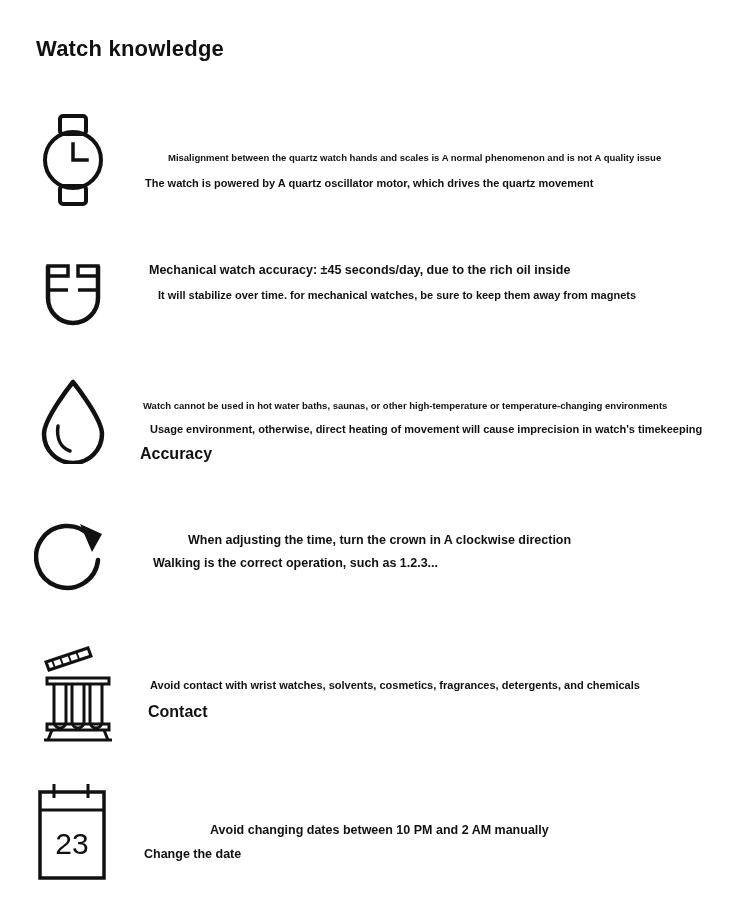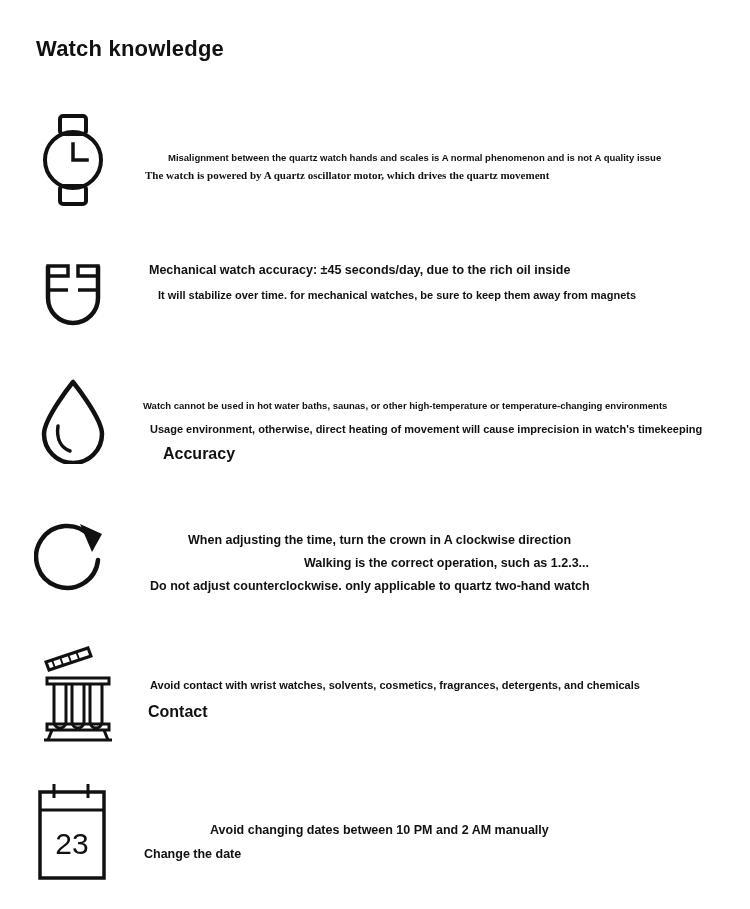--- a/index.html
+++ b/index.html
@@ -88,21 +88,21 @@
     <div class="icon-box">
       <svg width="78" height="96" viewBox="0 0 78 96">
         <rect x="26" y="4" width="26" height="18" rx="3" fill="none" stroke="#111" stroke-width="4"></rect>
         <rect x="26" y="74" width="26" height="18" rx="3" fill="none" stroke="#111" stroke-width="4"></rect>
         <circle cx="39" cy="48" r="28" fill="none" stroke="#111" stroke-width="4"></circle>
         <path d="M39 32 L39 48 L53 48" fill="none" stroke="#111" stroke-width="3.5" stroke-linecap="square"></path>
       </svg>
     </div>
     <div class="lines" style="top:38px;">
       <span class="line t-small" style="margin-left:28px;">Misalignment between the quartz watch hands and scales is A normal phenomenon and is not A quality issue</span>
-      <span class="line t-mid" style="margin-left:5px;font-family:Liberation Serif, serif;">The watch is powered by A quartz oscillator motor, which drives the quartz movement</span>
+      <span class="line t-mid" style="margin-left:5px;margin-top:8px;">The watch is powered by A quartz oscillator motor, which drives the quartz movement</span>
     </div>
   </div>
 
   <div class="section" style="top:250px;">
     <div class="icon-box" style="top:6px;">
       <svg width="78" height="80" viewBox="0 0 78 80">
         <path d="M14 10 L14 42 A25 25 0 0 0 64 42 L64 10" fill="none" stroke="#111" stroke-width="4.5"></path>
         <path d="M14 10 L34 10 L34 20 L14 20 Z" fill="none" stroke="#111" stroke-width="3.5"></path>
         <path d="M44 10 L64 10 L64 20 L44 20 Z" fill="none" stroke="#111" stroke-width="3.5"></path>
         <line x1="14" y1="34" x2="34" y2="34" stroke="#111" stroke-width="3.5"></line>
@@ -118,35 +118,34 @@
   <div class="section" style="top:378px;">
     <div class="icon-box" style="top:0px;">
       <svg width="78" height="86" viewBox="0 0 78 86">
         <path d="M39 4 C39 4 10 40 10 56 A29 29 0 0 0 68 56 C68 40 39 4 39 4 Z" fill="none" stroke="#111" stroke-width="4.5" stroke-linejoin="round"></path>
         <path d="M24 48 C22 62 28 70 36 73" fill="none" stroke="#111" stroke-width="3.5" stroke-linecap="round"></path>
       </svg>
     </div>
     <div class="lines" style="top:20px;">
       <span class="line t-small" style="margin-left:3px;">Watch cannot be used in hot water baths, saunas, or other high-temperature or temperature-changing environments</span>
       <span class="line t-mid" style="margin-left:10px;margin-top:6px;">Usage environment, otherwise, direct heating of movement will cause imprecision in watch's timekeeping</span>
-      <span class="line t-xl" style="margin-left:23px;margin-top:4px;">Accuracy</span>
+      <span class="line t-xl" style="margin-left:0;margin-top:4px;">Accuracy</span>
     </div>
   </div>
 
   <div class="section" style="top:512px;">
     <div class="icon-box" style="top:4px;">
       <svg width="78" height="88" viewBox="0 0 78 88">
         <path d="M56 20 A31 31 0 1 0 64 44" fill="none" stroke="#111" stroke-width="4.5" stroke-linecap="round"></path>
         <path d="M46 8 L68 18 L58 36 Z" fill="#111"></path>
       </svg>
     </div>
     <div class="lines" style="top:18px;">
       <span class="line t-big" style="margin-left:48px;">When adjusting the time, turn the crown in A clockwise direction</span>
-      <span class="line t-big" style="margin-left:13px;margin-top:3px;text-align:center;">Walking is the correct operation, such as 1.2.3...</span>
-      <span class="line t-big" style="margin-left:10px;margin-top:3px;">Do not adjust counterclockwise. only applicable to quartz two-hand watch</span>
+      <span class="line t-big" style="margin-left:13px;margin-top:3px;">Walking is the correct operation, such as 1.2.3...</span>
     </div>
   </div>
 
   <div class="section" style="top:640px;">
     <div class="icon-box" style="top:0px;">
       <svg width="88" height="110" viewBox="0 0 88 110">
         <path d="M12 22 L54 8 L57 16 L15 30 Z" fill="none" stroke="#111" stroke-width="3"></path>
         <line x1="18" y1="20" x2="21" y2="28" stroke="#111" stroke-width="2"></line>
         <line x1="26" y1="17" x2="29" y2="25" stroke="#111" stroke-width="2"></line>
         <line x1="34" y1="14" x2="37" y2="22" stroke="#111" stroke-width="2"></line>

